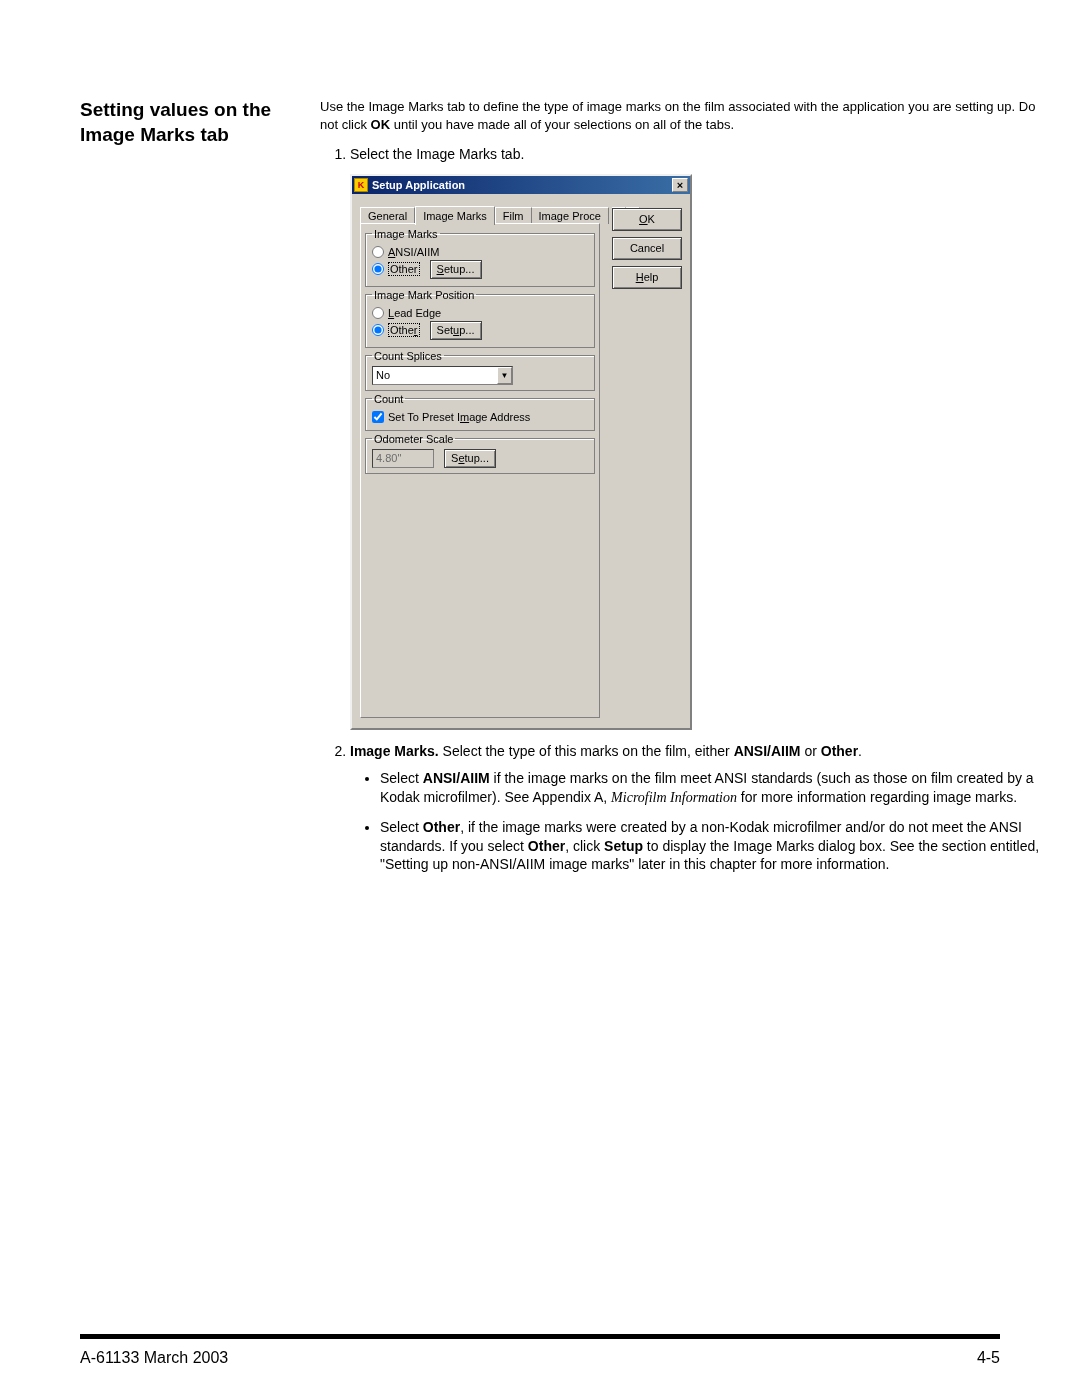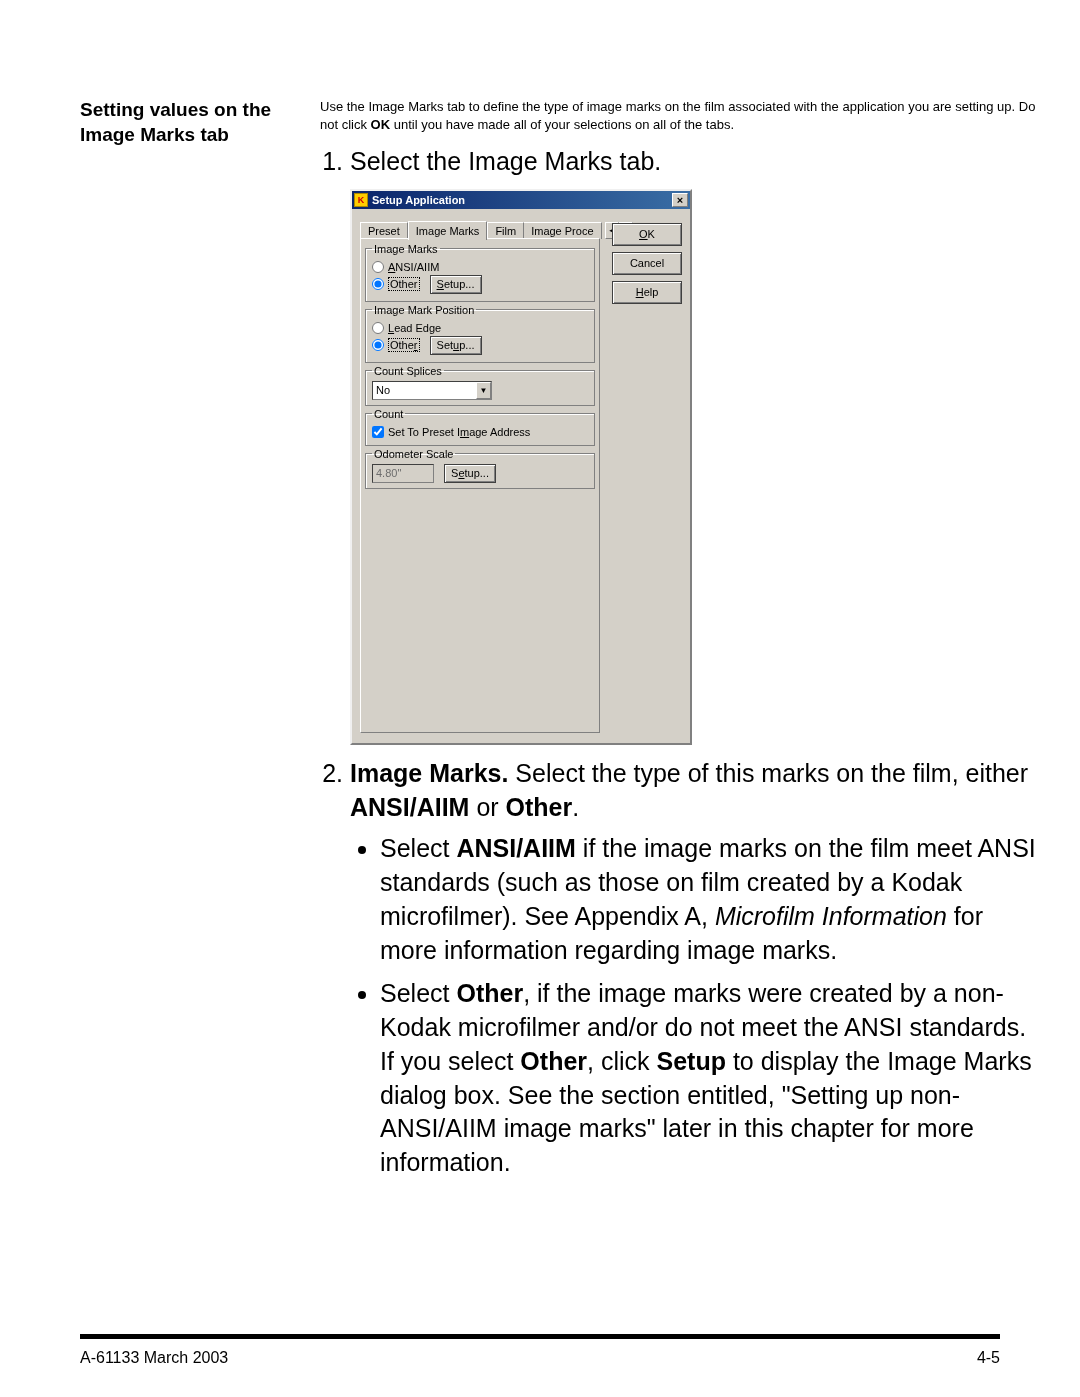--- a/index.html
+++ b/index.html
@@ -28,25 +28,25 @@
     font-weight: bold;
     font-size: 19px;
     line-height: 1.3;
   }
   .body-text {
     font-size: 13px;
     line-height: 1.35;
     margin: 0 0 12px 0;
   }
   .bold { font-weight: bold; }
-  .italic { font-style: italic; }
+  .italic { font-style: italic; font-family: Liberation Serif, serif; }
   ol.steps {
     margin: 0 0 0 0;
     padding-left: 30px;
-    font-size: 25px;
+    font-size: 14px;
     line-height: 1.35;
   }
   ol.steps > li { margin-bottom: 8px; }
   ul.bullets {
     margin: 8px 0 0 0;
     padding-left: 30px;
     list-style-type: disc;
   }
   ul.bullets > li { margin-bottom: 10px; }
   .screenshot-wrap {
@@ -179,21 +179,21 @@
   .small-btn {
     width:52px; height:19px;
     background:#d4d0c8;
     border:1px solid #404040;
     box-shadow: inset 1px 1px 0 #fff, inset -1px -1px 0 #808080;
     font-size:11px;
     margin-left: 10px;
     display:inline-flex; align-items:center; justify-content:center;
   }
   .dropdown {
-    width:120px; height:19px;
+    width:141px; height:19px;
     background:#fff;
     border:1px solid #808080;
     border-top-color:#404040; border-left-color:#404040;
     display:flex; align-items:center; justify-content:space-between;
     padding-left:3px;
     font-size:11px;
   }
   .dropdown .dd-arrow {
     width:15px; height:17px;
     background:#d4d0c8;
@@ -250,21 +250,21 @@
 
         <div class="dialog">
           <div class="titlebar">
             <span class="kodak-icon">K</span>
             <span>Setup Application</span>
             <span class="titlebar-spacer"></span>
             <span class="close-btn">×</span>
           </div>
           <div class="dialog-body">
             <div class="tabstrip">
-              <div class="tab">Preset</div>
+              <div class="tab">General</div>
               <div class="tab active">Image Marks</div>
               <div class="tab">Film</div>
               <div class="tab" style="border-left:0">Image Proce</div>
               <div class="tab-nav">
                 <div class="tab-nav-arrow">◂</div>
                 <div class="tab-nav-arrow">▸</div>
               </div>
             </div>
 
             <div class="side-buttons">

